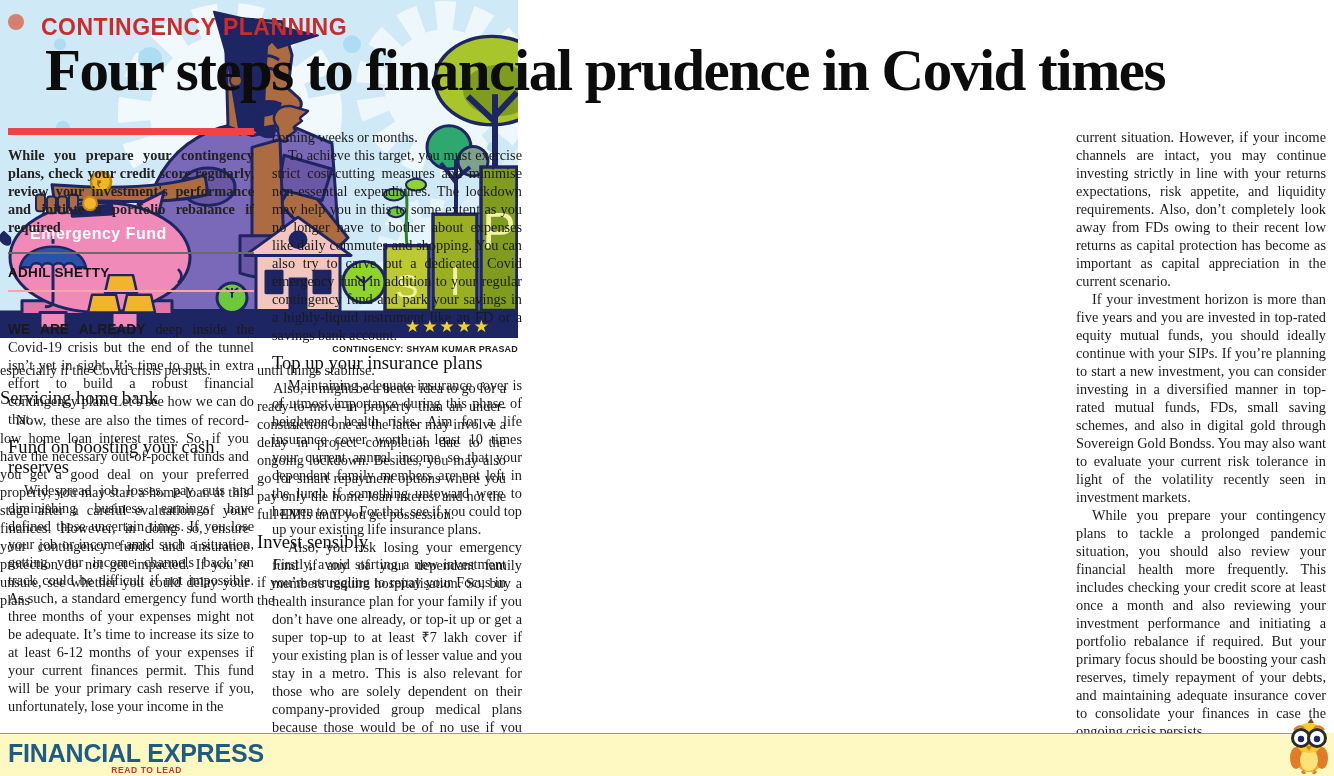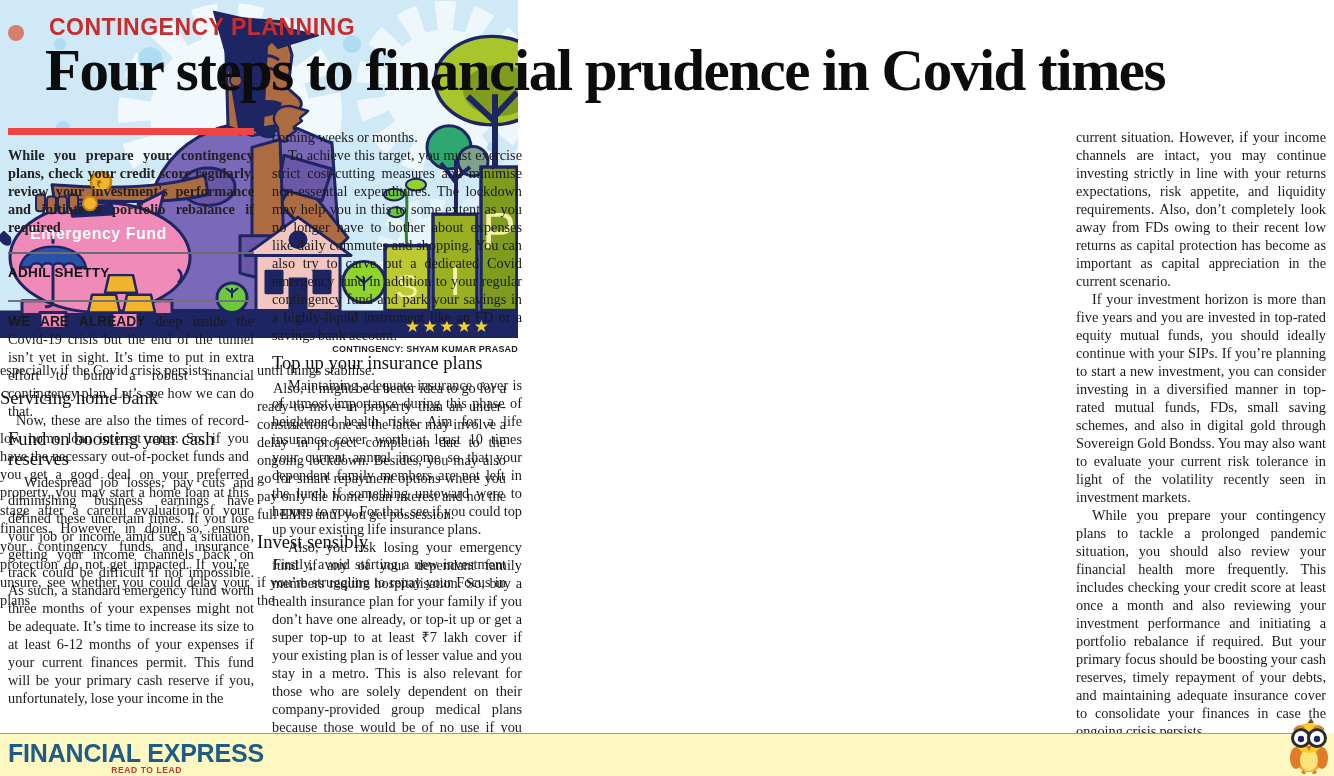--- a/index.html
+++ b/index.html
@@ -1,20 +1,20 @@
 <!DOCTYPE html>
 <html lang="en"><head>
 <meta charset="utf-8">
 <style>
   html,body{margin:0;padding:0;background:#e8e8e8;}
   .page{position:relative;width:1334px;height:776px;background:#ffffff;overflow:hidden;
         font-family:"Liberation Serif", serif;color:#1a1a1a;}
 
   
-  .cat-row{position:absolute;left:8px;top:14px;display:flex;align-items:flex-end;gap:25px;}
+  .cat-row{position:absolute;left:8px;top:14px;display:flex;align-items:flex-start;gap:17px;}
   .cat-dot{width:16px;height:16px;border-radius:50%;background:#d5806e;}
   .cat-label{font-family:"Liberation Sans",sans-serif;font-weight:800;font-size:23px;
              color:#c92c2c;letter-spacing:.5px;}
   .headline{position:absolute;left:5px;top:36px;width:1330px;white-space:nowrap;overflow:hidden;
             font-family:"Liberation Serif",serif;font-weight:bold;font-size:59px;
             letter-spacing:-1.5px;color:#0c0c0c;line-height:1.18;margin-left:40px;}
 
   
   .col{position:absolute;top:128px;}
   #col1{left:8px;width:246px;}
@@ -24,22 +24,22 @@
 
   .col p, .subcol p{font-size:14.3px;line-height:1.26;text-align:justify;margin:0;
       hyphens:auto;-webkit-hyphens:auto;word-spacing:-0.4px;}
   p.indent{text-indent:16px;}
   .subhead{font-size:18.6px;font-weight:normal;color:#111;margin:9px 0 3px 0;line-height:1.08;}
 
   .standfirst{font-size:21.4px;font-weight:bold;line-height:1.3;color:#222;
       border-top:7px solid #ef4444;border-bottom:2px solid #6b6b6b;
       padding:11px 0 16px 0;margin:2px 0 0 0;text-align:left;}
   .byline{font-family:"Liberation Sans",sans-serif;font-weight:bold;font-size:13.5px;
-      letter-spacing:.3px;color:#111;border-bottom:2px solid #737373;
-      padding:11px 0 20px 0;margin-bottom:10px;}
+      letter-spacing:.3px;color:#111;border-bottom:2px solid #fca5a5;
+      padding:11px 0 10px 0;margin-bottom:28px;}
   .lead-caps{font-family:"Liberation Sans",sans-serif;font-weight:bold;font-size:13.8px;}
 
   
   .illus-wrap{width:518px;}
   .illus-caption{font-family:"Liberation Sans",sans-serif;font-weight:bold;font-size:9px;
       color:#222;text-align:right;margin:2px 0 0 0;letter-spacing:.2px;}
   .subcols{display:flex;gap:8px;margin-top:7px;}
   .subcol{width:249px;}
 
   .author-credit{font-style:italic;text-align:right;font-size:15.5px;margin-top:14px !important;}

